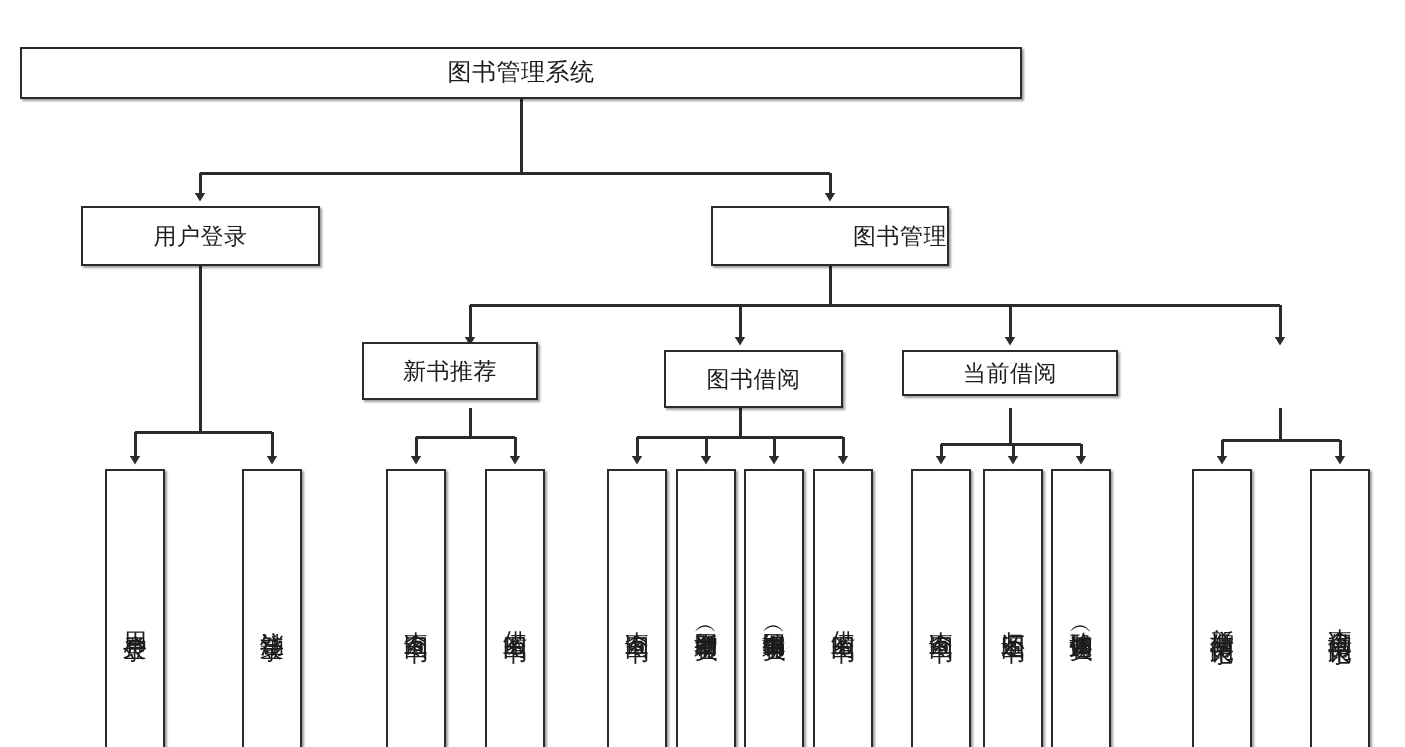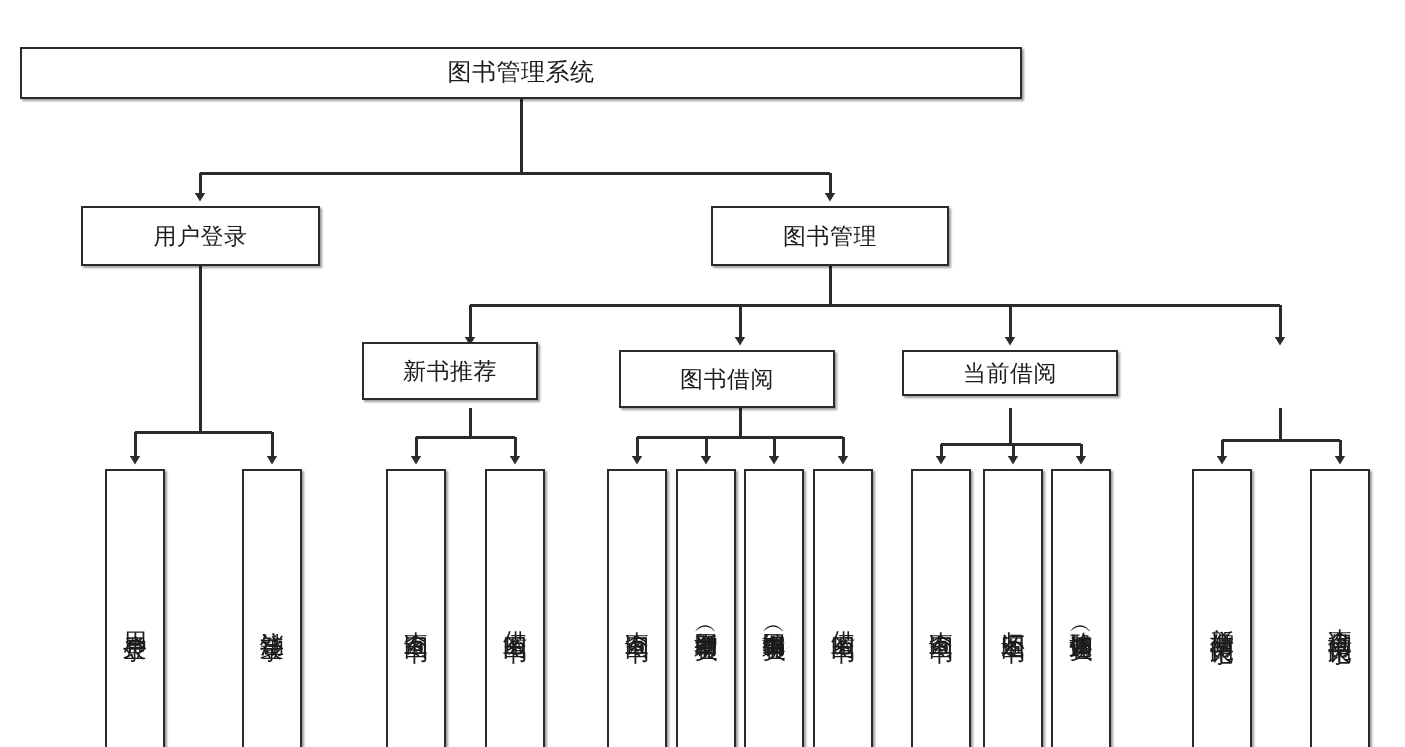--- a/index.html
+++ b/index.html
@@ -132,28 +132,28 @@
     </g>
   </svg>
 
   <div class="node horiz root" style="left: 20px; top: 13px; width: 1002px; height: 52px;">
     <span class="node-label">图书管理系统</span>
   </div>
 
   <div class="node horiz" style="left: 81px; top: 172px; width: 239px; height: 60px;">
     <span class="node-label">用户登录</span>
   </div>
-  <div class="node horiz" style="left: 711px; top: 172px; width: 238px; height: 60px;">
+  <div class="node horiz" style="left: 711px; top: 172px; width: 238px; height: 60px; justify-content: flex-end;">
     <span class="node-label">图书管理</span>
   </div>
 
   <div class="node horiz" style="left: 362px; top: 308px; width: 176px; height: 58px;">
     <span class="node-label">新书推荐</span>
   </div>
-  <div class="node horiz" style="left: 619px; top: 316px; width: 216px; height: 58px; text-align: center;">
+  <div class="node horiz" style="left: 664px; top: 316px; width: 179px; height: 58px; text-align: center;">
     <span class="node-label">图书借阅</span>
   </div>
   <div class="node horiz" style="left: 902px; top: 316px; width: 216px; height: 46px;">
     <span class="node-label">当前借阅</span>
   </div>
 
   <div class="node vert" style="left: 105px; top: 435px; width: 60px; height: 298px;">
     <span class="node-label">用户登录</span>
   </div>
   <div class="node vert" style="left: 242px; top: 435px; width: 60px; height: 298px;">

